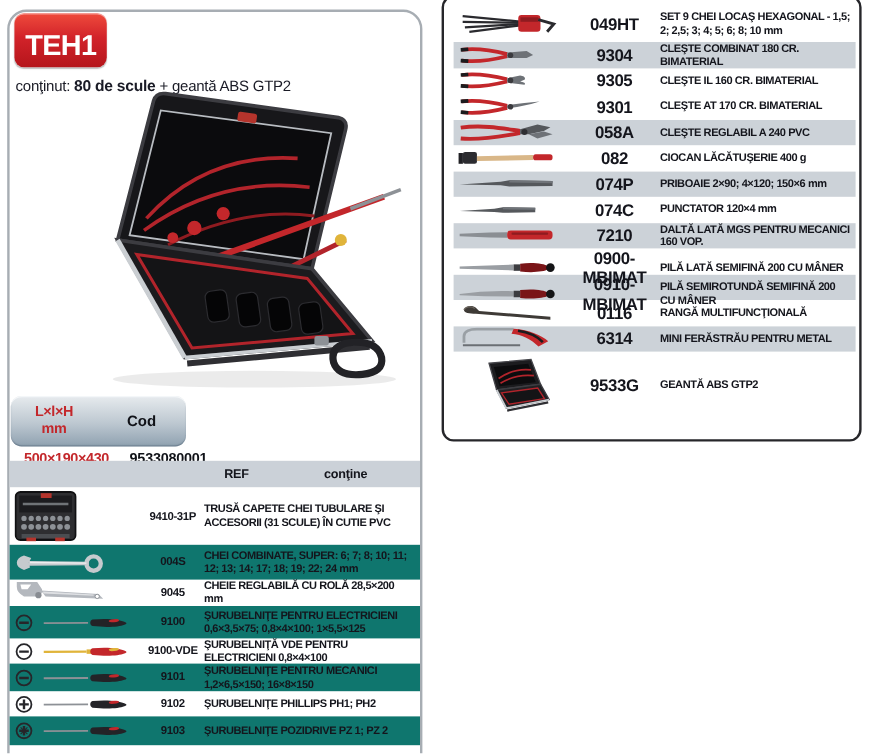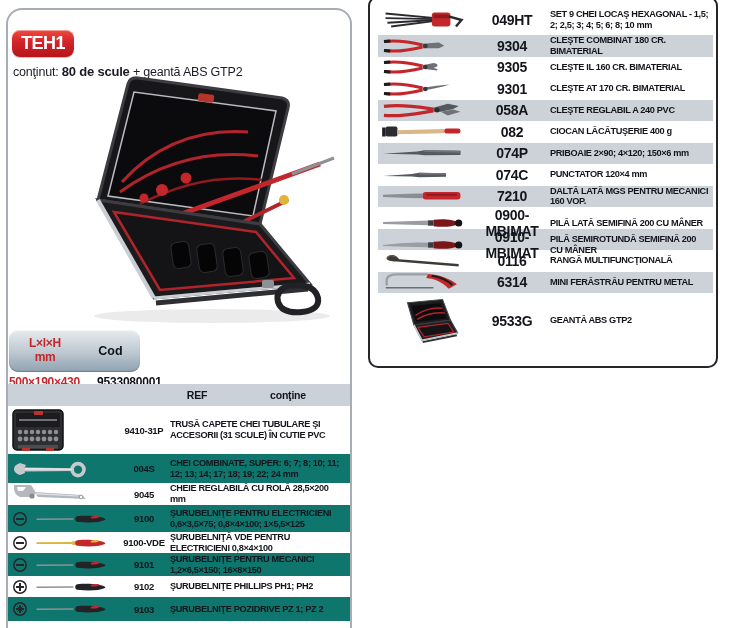--- a/index.html
+++ b/index.html
@@ -2,37 +2,37 @@
 <html><head>
 <meta charset="utf-8">
 <style>
   html,body{margin:0;padding:0;background:#fff;}
   .canvas{position:relative;width:730px;height:628px;background:#fff;overflow:hidden;
           font-family:"Liberation Sans",sans-serif;color:#14151c;}
 
   
   .left-panel{position:absolute;left:6px;top:8px;width:342px;height:716px;
               border:2px solid #a7adb3;border-radius:16px;background:#fff;box-sizing:content-box;}
-  .badge{position:absolute;left:4px;top:20px;display:inline-block;padding:4px 9px 5px 9px;
+  .badge{position:absolute;left:4px;top:1px;display:inline-block;padding:16px 9px 5px 9px;
          background:linear-gradient(180deg,#ef4b3c 0%,#d2232a 45%,#b5151b 100%);
-         border-radius:8px;color:#fff;font-weight:bold;font-size:18px;line-height:1;
+         border-radius:8px;color:#fff;font-weight:bold;font-size:24px;line-height:1;
          letter-spacing:-0.5px;box-shadow:inset 0 1px 0 rgba(255,255,255,.45), 0 1px 1px rgba(0,0,0,.25);}
   .summary{position:absolute;left:5px;top:41px;font-size:12.5px;color:#1a1b26;letter-spacing:-0.2px;white-space:nowrap;}
   .summary b{font-size:13px;}
   .case-photo{position:absolute;left:44px;top:62px;}
 
   
   .dim-block{position:absolute;left:1px;top:320px;width:200px;}
-  .dim-pill{width:131px;height:42px;border-radius:9px;display:grid;grid-template-columns:72px 1fr;
+  .dim-pill{width:146px;height:42px;border-radius:9px;display:grid;grid-template-columns:72px 1fr;
             background:linear-gradient(180deg,#e7ebee 0%,#bcc7d0 55%,#8fa1b0 100%);
             box-shadow:inset 0 1px 0 #f4f7f9, inset 0 -1px 1px rgba(40,60,80,.35);}
   .dim-pill .c1{display:flex;flex-direction:column;align-items:center;justify-content:center;line-height:1.15;}
   .dim-pill .c1 span{color:#c3272b;font-weight:bold;font-size:12px;letter-spacing:-0.3px;}
   .dim-pill .c2{display:flex;align-items:center;justify-content:center;font-weight:bold;font-size:12.5px;color:#101218;}
-  .dim-vals{display:grid;grid-template-columns:86px auto;margin-top:3px;padding-left:0;}
+  .dim-vals{display:grid;grid-template-columns:86px auto;margin-top:3px;padding-left:11px;}
   .dim-vals .v1{color:#c3272b;font-weight:bold;font-size:12px;letter-spacing:-0.3px;}
   .dim-vals .v2{color:#101218;font-weight:bold;font-size:12px;letter-spacing:-0.2px;padding-left:2px;}
 
   
   .ltable{position:absolute;left:0;top:374px;width:342px;}
   .lheader{height:22px;background:#cbd1d8;display:grid;grid-template-columns:160px 58px 1fr;align-items:center;}
   .lheader .h{font-weight:bold;font-size:10.5px;letter-spacing:-0.2px;text-align:center;}
   .lrow{display:grid;grid-template-columns:22px 84px 52px 1fr;align-items:center;padding-left:4px;box-sizing:border-box;}
   .lrow.noicon{grid-template-columns:106px 52px 1fr;}
   .lrow.stripe{background:#0f766e;}

